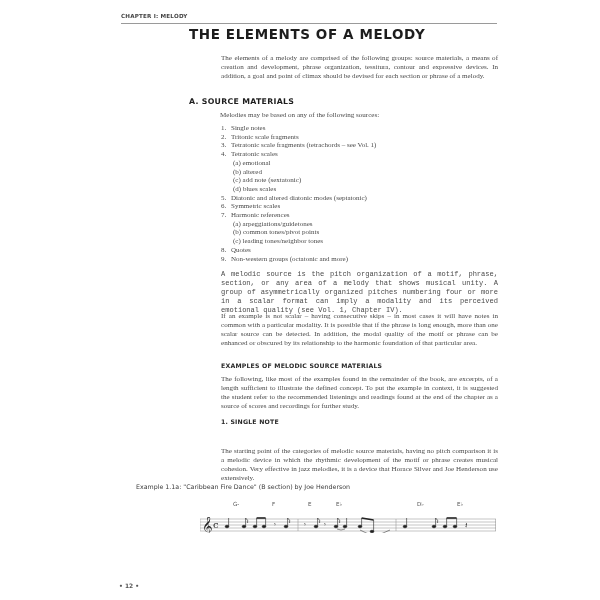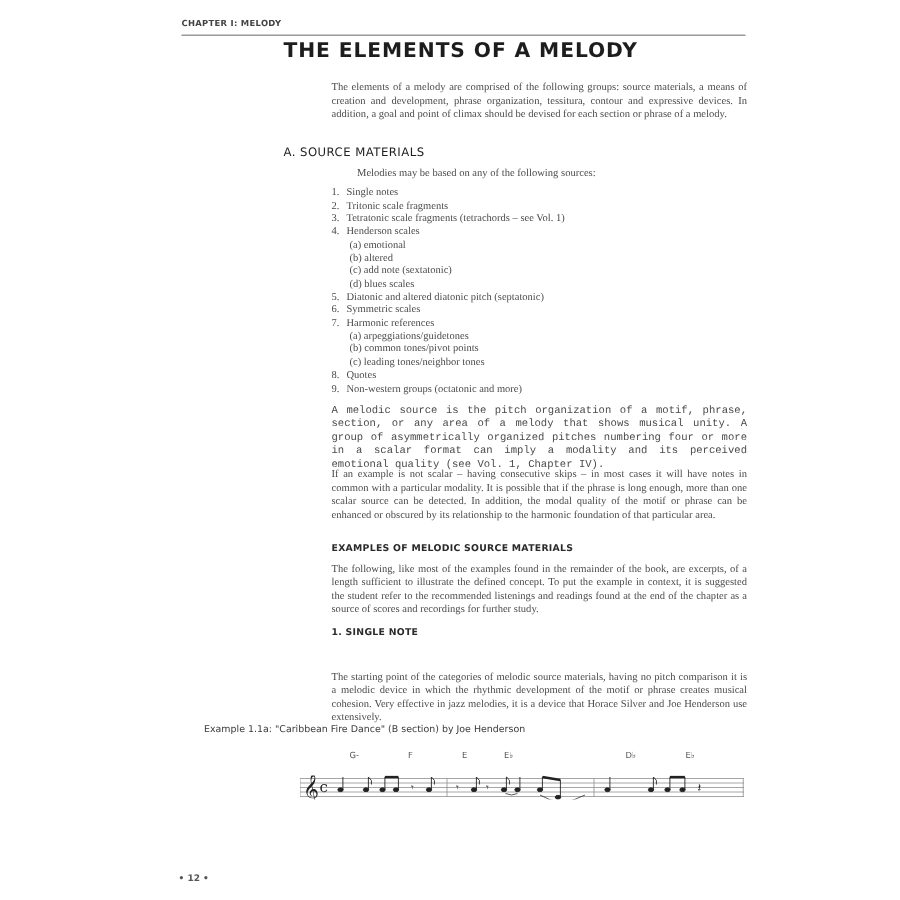--- a/index.html
+++ b/index.html
@@ -17,21 +17,21 @@
     position: absolute; left: 189px; top: 26px;
     font-family: "DejaVu Sans", sans-serif; font-size: 13.5px; font-weight: bold; letter-spacing: 0.6px; color: #1d1d1d;
     margin: 0;
   }
   .para {
     position: absolute; left: 221px; width: 277px;
     font-size: 7.05px; line-height: 9px; text-align: justify; color: #4a4a4a; margin: 0;
   }
   .section-h {
     position: absolute; left: 189px; top: 97px;
-    font-family: "DejaVu Sans", sans-serif; font-size: 7.8px; font-weight: normal; letter-spacing: 0.3px; color: #1d1d1d; margin: 0;
+    font-family: "DejaVu Sans", sans-serif; font-size: 7.8px; font-weight: bold; letter-spacing: 0.3px; color: #1d1d1d; margin: 0;
   }
   .sub-h {
     position: absolute; left: 221px;
     font-family: "DejaVu Sans", sans-serif; font-size: 6.2px; font-weight: bold; letter-spacing: 0.2px; color: #2a2a2a; margin: 0;
   }
   ol.src-list { position: absolute; left: 221px; top: 124px; margin: 0; padding: 0; list-style: none; font-size: 7px; line-height: 8.7px; color: #4a4a4a; }
   ol.src-list li { padding-left: 10px; position: relative; }
   ol.src-list li .num { position: absolute; left: 0; }
   ol.src-list li.sub { padding-left: 12px; }
   .example-caption {
@@ -50,32 +50,32 @@
 <body>
 
 <div class="page">
   <div class="running-head">CHAPTER I: MELODY</div>
   <div class="head-rule"></div>
   <h1 class="page-title">THE ELEMENTS OF A MELODY</h1>
 
   <p class="para" style="top:54px;">The elements of a melody are comprised of the following groups: source materials, a means of creation and development, phrase organization, tessitura, contour and expressive devices. In addition, a goal and point of climax should be devised for each section or phrase of a melody.</p>
 
   <h2 class="section-h">A. SOURCE MATERIALS</h2>
-  <p class="para" style="top:111px; left:238px; width:260px;">Melodies may be based on any of the following sources:</p>
+  <p class="para" style="top:111px; left:220px; width:260px;">Melodies may be based on any of the following sources:</p>
 
   <ol class="src-list" id="src-list">
       <li><span class="num">1.</span><span>Single notes</span></li>
       <li><span class="num">2.</span><span>Tritonic scale fragments</span></li>
       <li><span class="num">3.</span><span>Tetratonic scale fragments (tetrachords – see Vol. 1)</span></li>
-      <li><span class="num">4.</span><span>Henderson scales</span></li>
+      <li><span class="num">4.</span><span>Tetratonic scales</span></li>
       <li class="sub"><span>(a) emotional</span></li>
       <li class="sub"><span>(b) altered</span></li>
       <li class="sub"><span>(c) add note (sextatonic)</span></li>
       <li class="sub"><span>(d) blues scales</span></li>
-      <li><span class="num">5.</span><span>Diatonic and altered diatonic pitch (septatonic)</span></li>
+      <li><span class="num">5.</span><span>Diatonic and altered diatonic modes (septatonic)</span></li>
       <li><span class="num">6.</span><span>Symmetric scales</span></li>
       <li><span class="num">7.</span><span>Harmonic references</span></li>
       <li class="sub"><span>(a) arpeggiations/guidetones</span></li>
       <li class="sub"><span>(b) common tones/pivot points</span></li>
       <li class="sub"><span>(c) leading tones/neighbor tones</span></li>
       <li><span class="num">8.</span><span>Quotes</span></li>
       <li><span class="num">9.</span><span>Non-western groups (octatonic and more)</span></li>
     </ol>
 
   <p class="para" style="top:270px;font-family:Liberation Mono, monospace;">A melodic source is the pitch organization of a motif, phrase, section, or any area of a melody that shows musical unity. A group of asymmetrically organized pitches numbering four or more in a scalar format can imply a modality and its perceived emotional quality (see Vol. 1, Chapter IV).</p>

